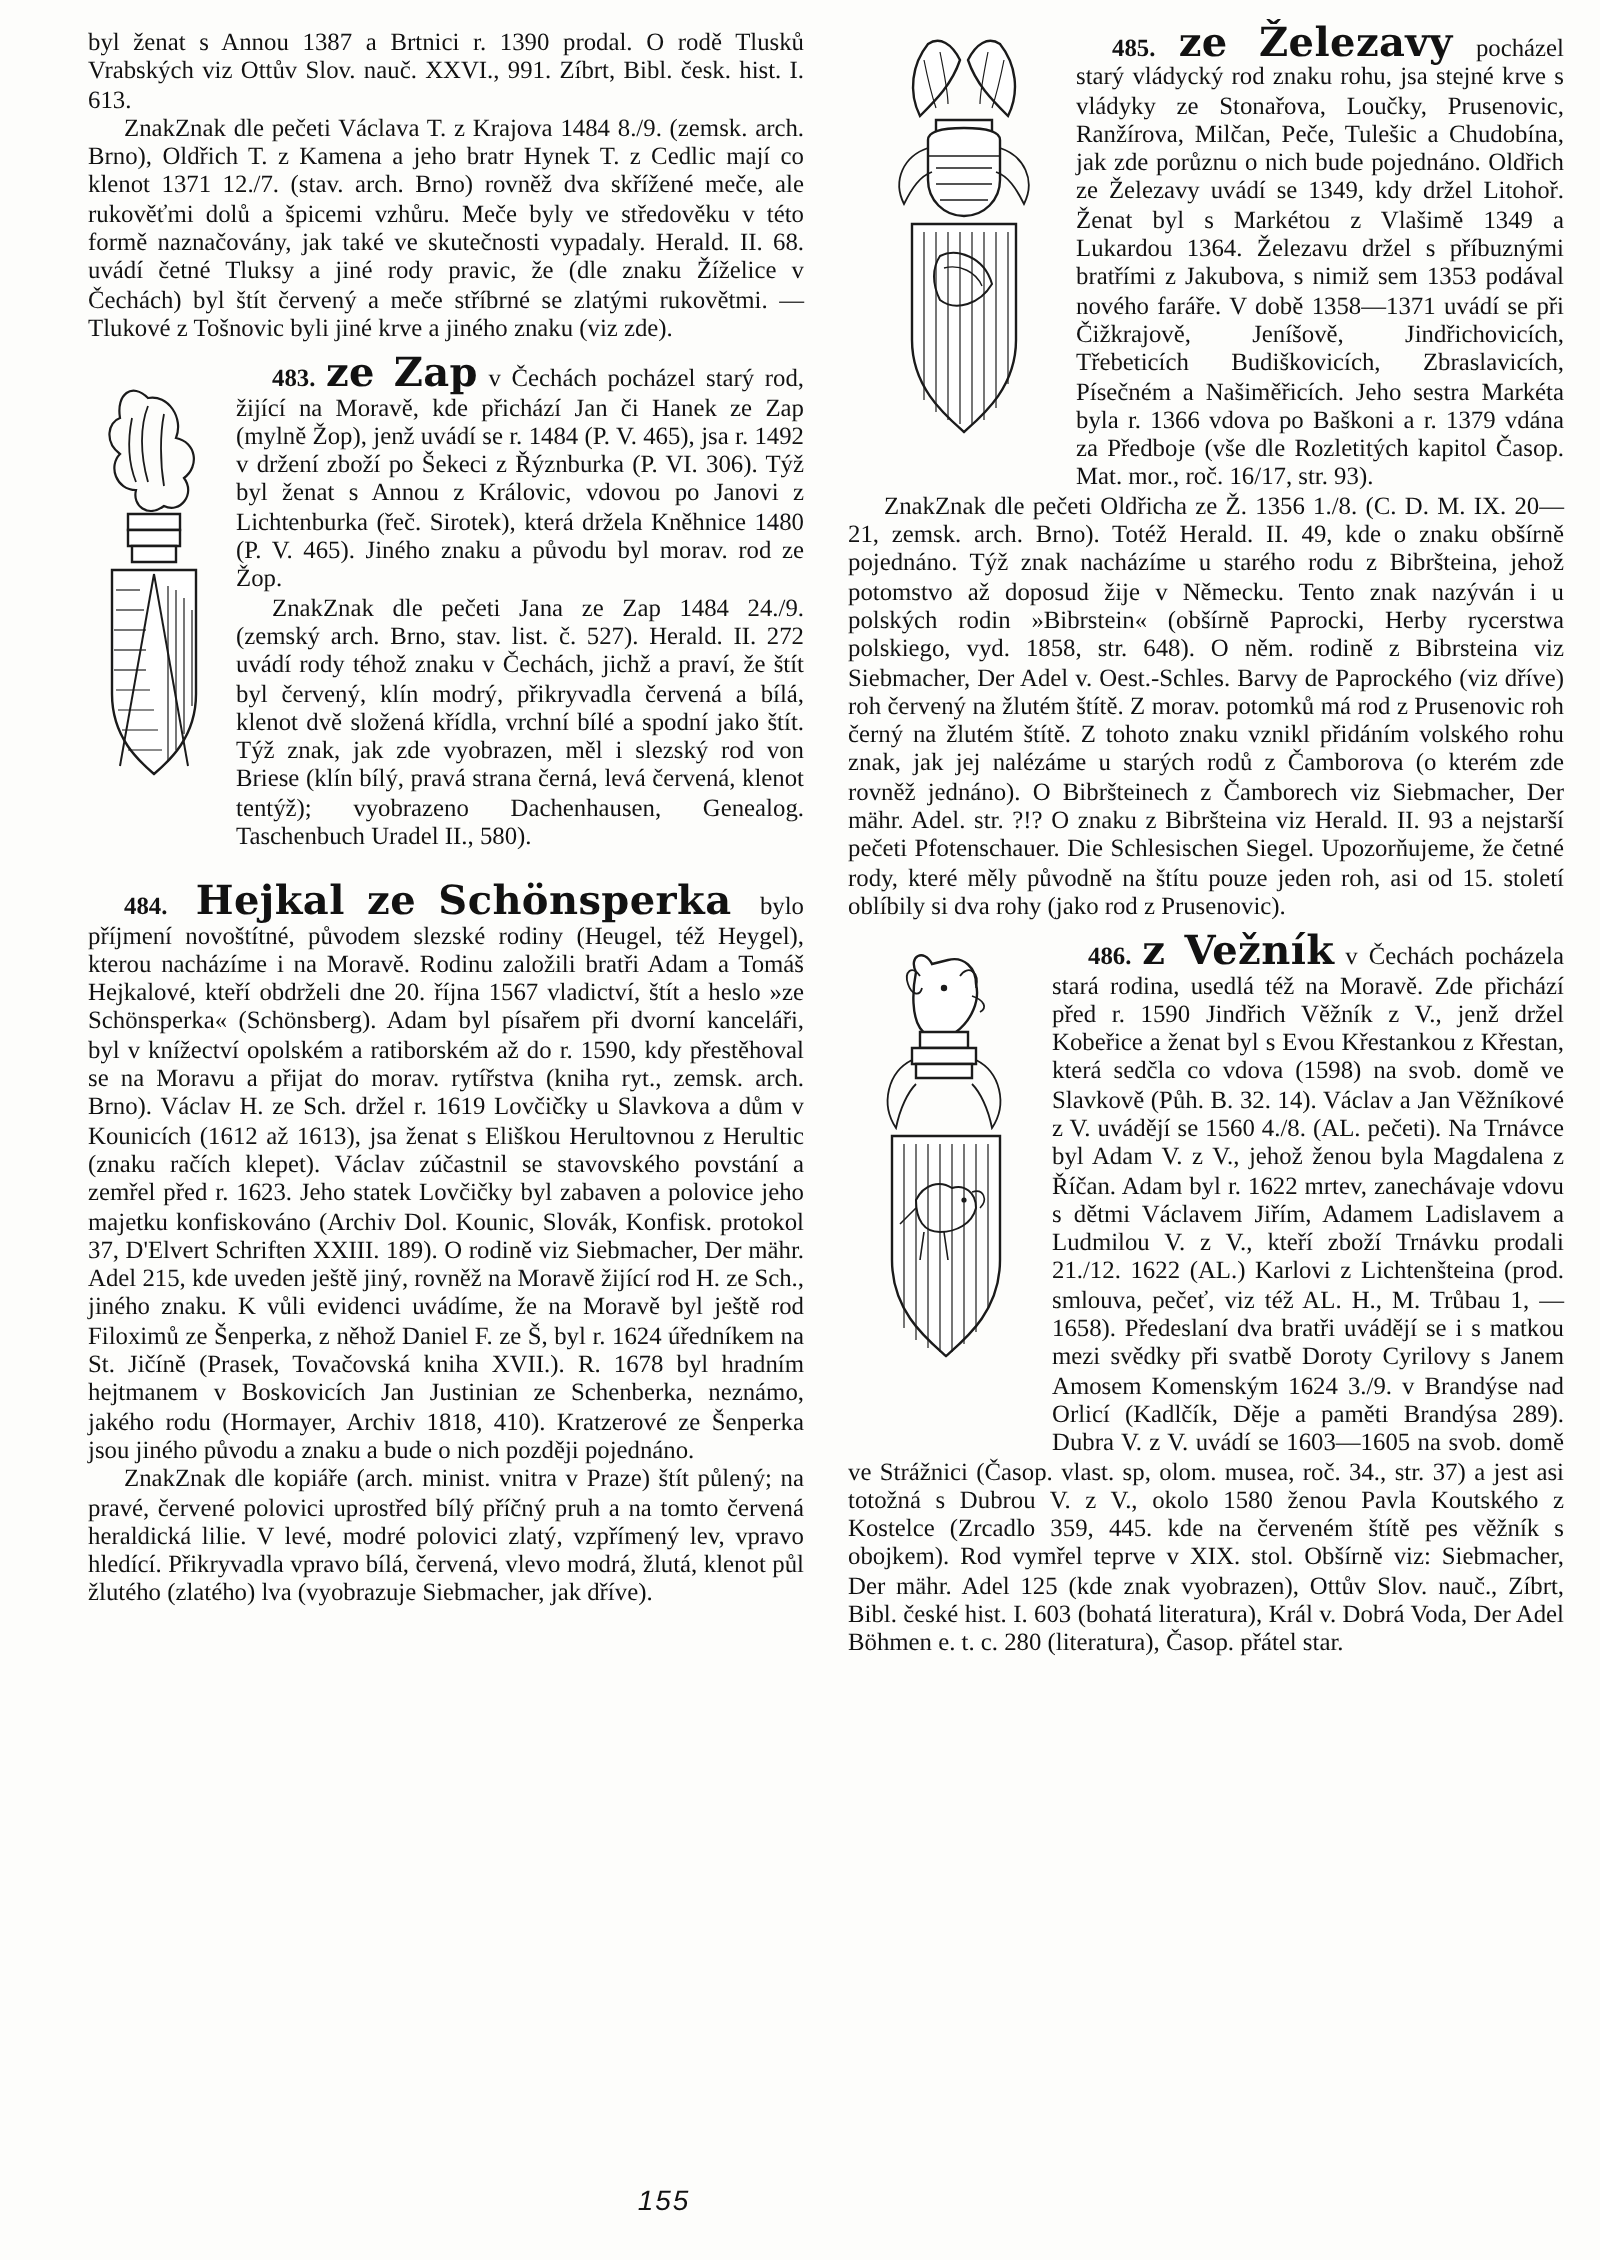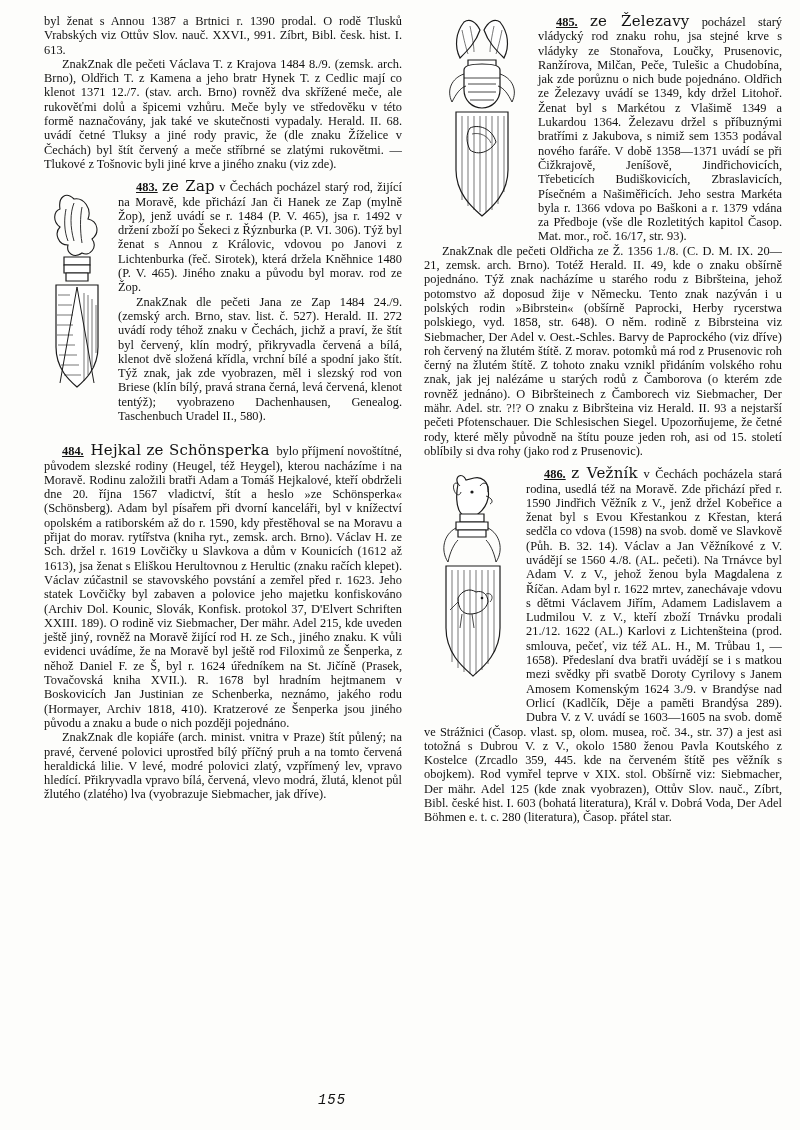--- a/index.html
+++ b/index.html
@@ -42,47 +42,46 @@
     text-indent: 18px;
   }
   .noind {
     text-indent: 0;
   }
   .kw {
     font-weight: normal;
   }
   .entry-num {
     font-weight: bold;
-    text-decoration: underline;
   }
   .entry-name {
     font-family: "DejaVu Serif", serif;
-    font-weight: normal;
-    font-size: 15px;
+    font-weight: bold;
+    font-size: 20px;
     letter-spacing: 0.2px;
   }
   
   .fig {
     float: left;
     margin: 2px 8px 2px 0;
     position: relative;
   }
   .fig.f483 { width: 66px; height: 250px; margin-top: 4px; }
   .fig.f485 { width: 96px; height: 222px; margin: 2px 8px 0 10px; }
   .fig.f486 { width: 90px; height: 252px; margin: 4px 8px 0 4px; }
 
   .shield-svg { display: block; }
 
   .pagenum {
     position: absolute;
     bottom: 22px;
     left: 0;
     width: 664px;
     text-align: center;
-    font-family: Liberation Mono, monospace;
+    font-family: Liberation Sans, sans-serif;
     font-size: 14px;
     font-style: italic;
     letter-spacing: 1px;
   }
   .spacer {
     height: 8px;
   }
   .clear { clear: both; }
 </style>
 </head>

